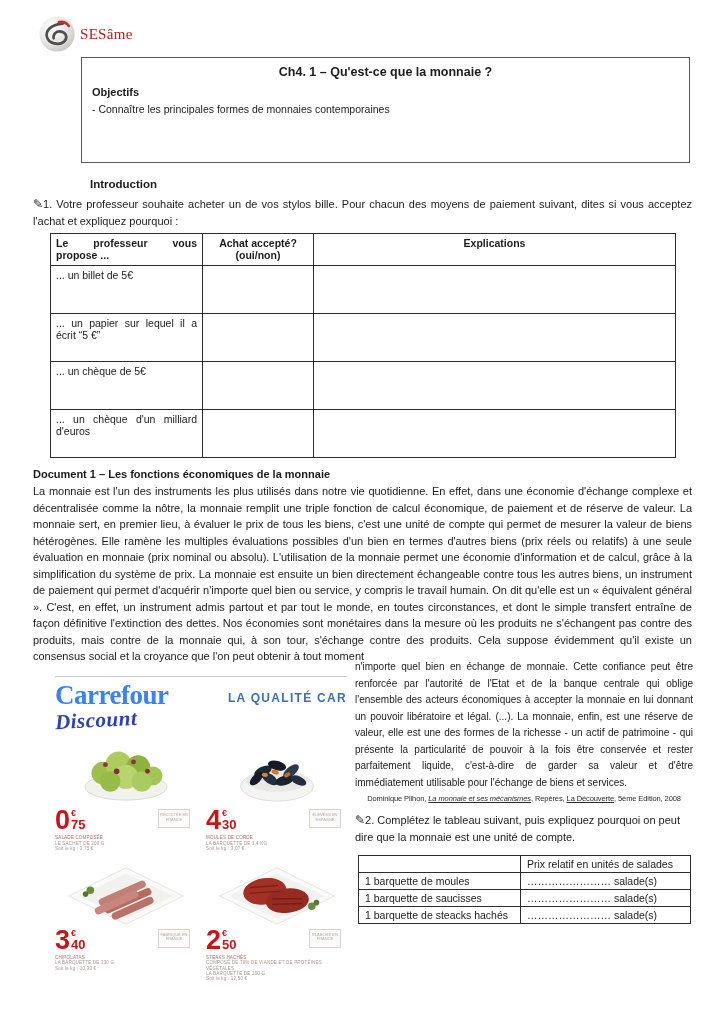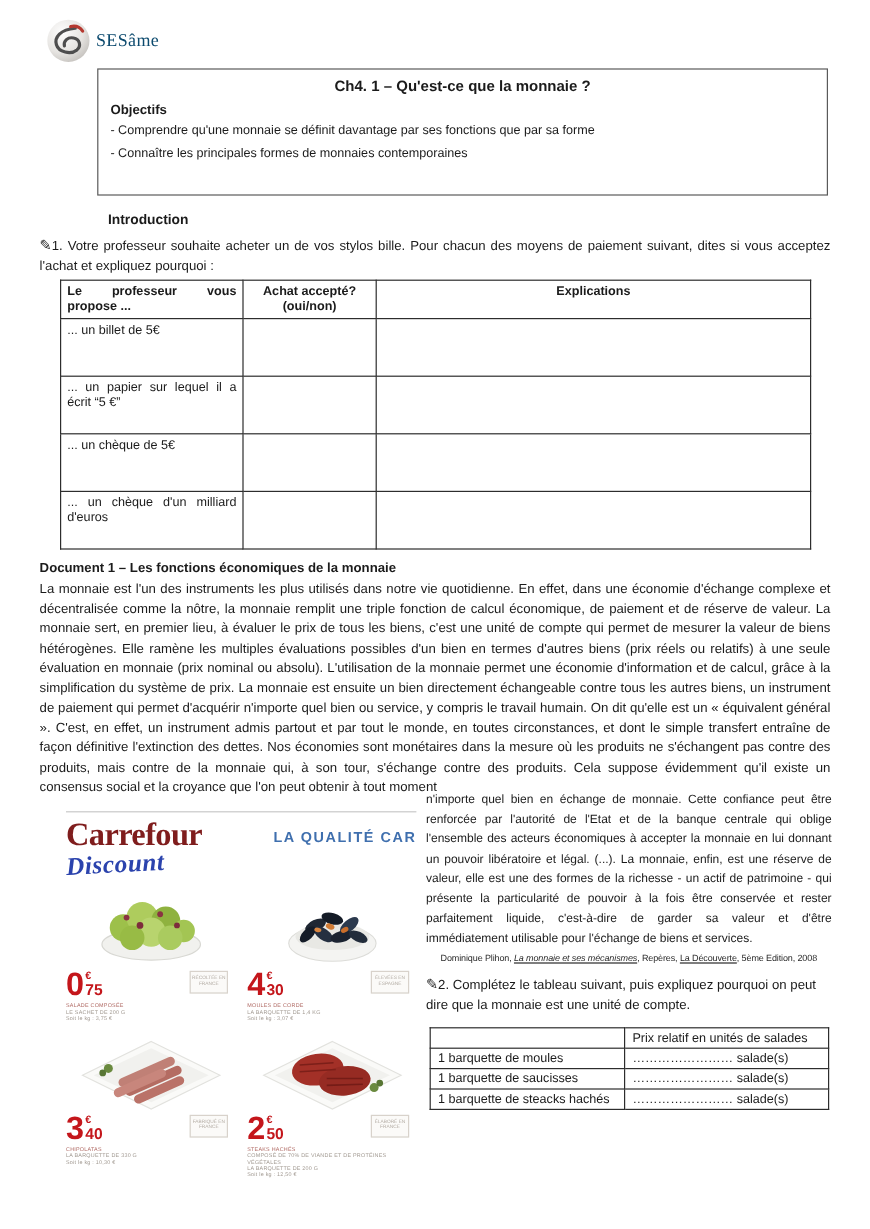--- a/index.html
+++ b/index.html
@@ -2,21 +2,21 @@
 <html><head>
 <meta charset="utf-8">
 <style>
   html,body { margin:0; padding:0; background:#ffffff; }
   .page {
     position:relative; width:725px; height:1024px; background:#ffffff;
     font-family:"Liberation Sans", sans-serif; color:#1b1b1b; overflow:hidden;
   }
   
   .logo { position:absolute; left:38px; top:15px; display:flex; align-items:center; }
-  .logo-text { font-family:"Liberation Serif", serif; font-size:15px; color:#0c4a6e; margin-left:4px; letter-spacing:0.3px; }
+  .logo-text { font-family:"Liberation Serif", serif; font-size:15px; color:#b91c1c; margin-left:4px; letter-spacing:0.3px; }
   
   .hbox {
     position:absolute; left:81px; top:57px; width:609px; height:106px;
     border:1px solid #5a5a5a; box-sizing:border-box; padding:7px 10px 0 10px;
   }
   .hbox-title { text-align:center; font-weight:bold; font-size:12.5px; margin-bottom:7px; }
   .hbox-objlabel { font-weight:bold; font-size:11px; margin-bottom:5px; }
   .hbox-line { font-size:10.5px; margin-bottom:6.5px; }
   
   .intro-heading { position:absolute; left:90px; top:178px; font-weight:bold; font-size:11.5px;text-align:center; }
@@ -38,21 +38,21 @@
   .cit-title { font-style:italic; text-decoration:underline; }
   .cit-pub { text-decoration:underline; }
   .q2 { font-size:11px; line-height:16.5px; margin-top:9px; }
   
   .t2 { margin-top:10px; margin-left:3px; width:332px; border-collapse:collapse; table-layout:fixed; }
   .t2 th, .t2 td { border:1.5px solid #2d2d2d; font-size:10.5px; padding:2px 6px; height:17px; text-align:left; box-sizing:border-box; vertical-align:middle; }
   .t2 th { font-weight:normal; }
   
   .ad { position:absolute; left:55px; top:676px; width:292px; border-top:1px solid #c9c9c9; padding-top:5px; }
   .brand-row { display:flex; justify-content:space-between; align-items:flex-start; }
-  .brand { font-family:"Liberation Serif", serif; font-weight:bold; font-size:27px; line-height:1; color:#7f1d1d; letter-spacing:-0.5px; }
+  .brand { font-family:"Liberation Serif", serif; font-weight:bold; font-size:27px; line-height:1; color:#3b82f6; letter-spacing:-0.5px; }
   .tagline { font-size:12px; font-weight:bold; letter-spacing:1.3px; color:#3f6fae; margin-top:9px; }
   .brand-script { font-family:"Liberation Serif", serif; font-style:italic; font-weight:bold; font-size:21px; color:#2b43ad; transform:rotate(-3deg); width:fit-content; margin-top:-1px; letter-spacing:0.5px; }
   .products { display:grid; grid-template-columns:1fr 1fr; column-gap:10px; row-gap:13px; margin-top:8px; }
   .photo { display:flex; justify-content:center; }
   .price-row { display:flex; justify-content:space-between; align-items:flex-start; margin-top:2px; }
   .price { display:flex; color:#c4161b; }
   .price-int { font-size:27px; font-weight:bold; line-height:0.85; }
   .price-frac { display:flex; flex-direction:column; margin-left:1px; }
   .price-euro { font-size:9px; font-weight:bold; line-height:1; }
   .price-cents { font-size:13px; font-weight:bold; line-height:1.1; }
@@ -78,21 +78,20 @@
       <circle cx="20" cy="20" r="18.5" fill="url(#lg)"></circle>
       <path d="M26 9 C13 10 7.5 17 9.5 23.5 C11.5 30 22 32.5 27.5 28 C31.5 24.5 30 18.5 24.5 17.5 C19.5 16.5 15.5 20 16.5 24.5" stroke="#4e4e4e" stroke-width="2.8" fill="none" stroke-linecap="round"></path>
       <path d="M22 7.5 C26.5 6.5 30.5 8.5 32.5 11.5" stroke="#b5382f" stroke-width="2.8" fill="none" stroke-linecap="round"></path>
     </svg>
     <span class="logo-text">SESâme</span>
   </div>
 
   <div class="hbox">
     <div class="hbox-title">Ch4. 1 – Qu'est-ce que la monnaie ?</div>
     <div class="hbox-objlabel">Objectifs</div>
-    <div class="hbox-line">- Comprendre qu'une monnaie se définit davantage par ses fonctions que par sa forme</div>
     <div class="hbox-line">- Connaître les principales formes de monnaies contemporaines</div>
   </div>
 
   <div class="intro-heading">Introduction</div>
   <div class="q1"><span class="pencil">✎</span><span>1. Votre professeur souhaite acheter un de vos stylos bille. Pour chacun des moyens de paiement suivant, dites si vous acceptez l'achat et expliquez pourquoi :</span></div>
 
   <table class="t1">
     <colgroup>
         <col style="width:152px">
         <col style="width:111px">

